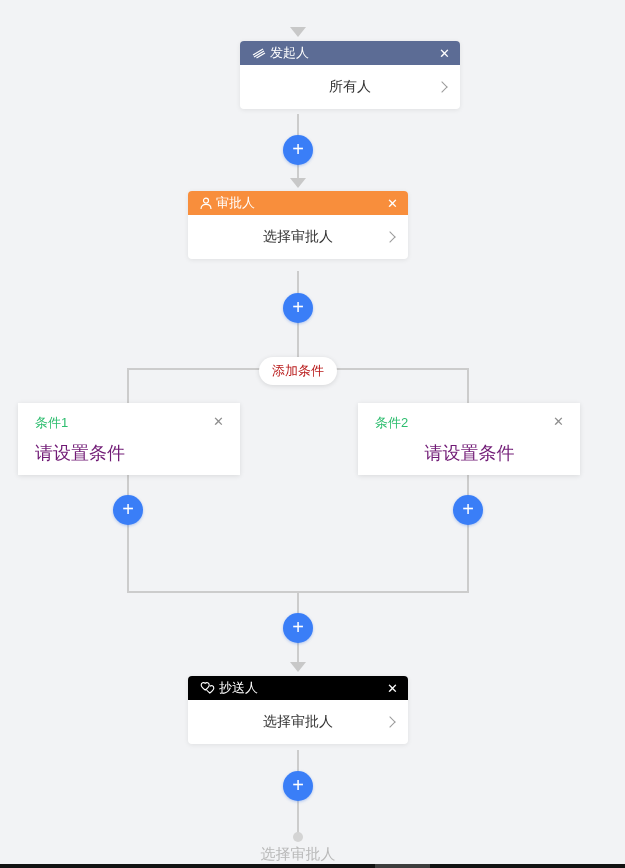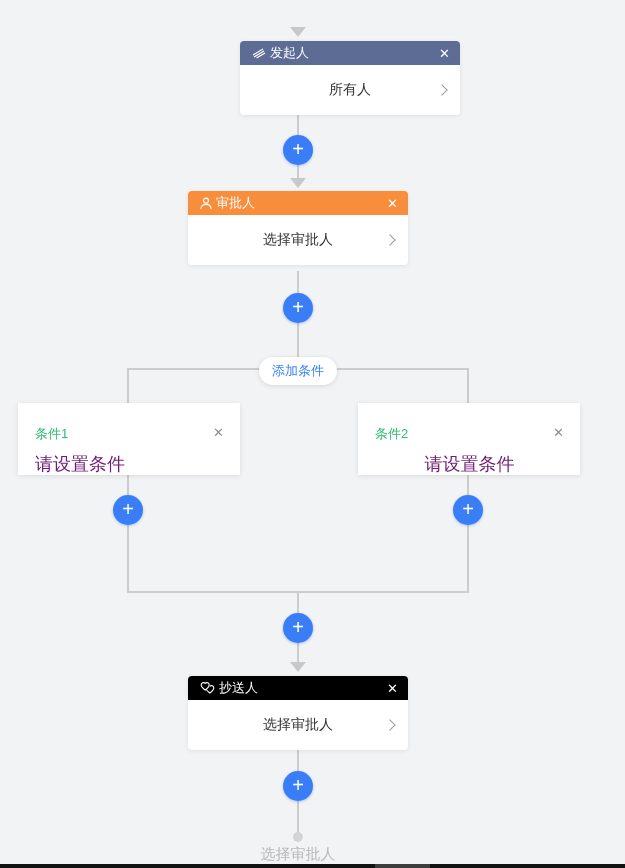--- a/index.html
+++ b/index.html
@@ -38,21 +38,21 @@
   .node-header .hicon { display:flex; align-items:center; margin-right:4px; }
   .node-header .htitle { flex:0 0 auto; }
   .node-header .hclose {
     margin-left:auto;
     font-size: 13px; color:#fff;
     cursor: pointer;
     line-height: 1;
   }
   .node-body {
     position: relative;
-    height: 50px;
+    height: 44px;
     display:flex; align-items:center; justify-content:center;
     font-size: 14px; color: #333;
     cursor: pointer;
     border-radius: 0 0 4px 4px;
   }
   .chevron {
     position:absolute; right:14px; top:50%;
     width:8px; height:8px;
     border-top:1.5px solid #9b9b9b;
     border-right:1.5px solid #9b9b9b;
@@ -81,34 +81,34 @@
   
   .add-cond {
     position:absolute;
     left:298px; top:357px;
     transform:translateX(-50%);
     height:28px;
     padding:0 13px;
     background:#fff;
     border-radius:14px;
     display:flex; align-items:center;
-    font-size:13px; color:#3b82f6;
+    font-size:13px; color:#b91c1c;
     box-shadow: 0 1px 5px rgba(0,0,0,0.12);
     cursor:pointer;
     white-space:nowrap;
   }
 
   
   .cond-card {
     position:absolute;
     width:222px; height:72px;
     background:#fff;
     border-radius:0;
     box-shadow: 0 1px 5px rgba(0,0,0,0.10);
-    padding:22px 16px 0 17px;
+    padding:11px 16px 0 17px;
     cursor:pointer;
   }
   .cond-top { display:flex; align-items:flex-start; }
   .cond-title { font-size:13px; color:#2dbd6e; }
   .cond-close {
     margin-left:auto;
     font-size:13px; color:#8e8e8e;
     cursor:pointer; line-height:1;
     padding-top:1px;
   }

